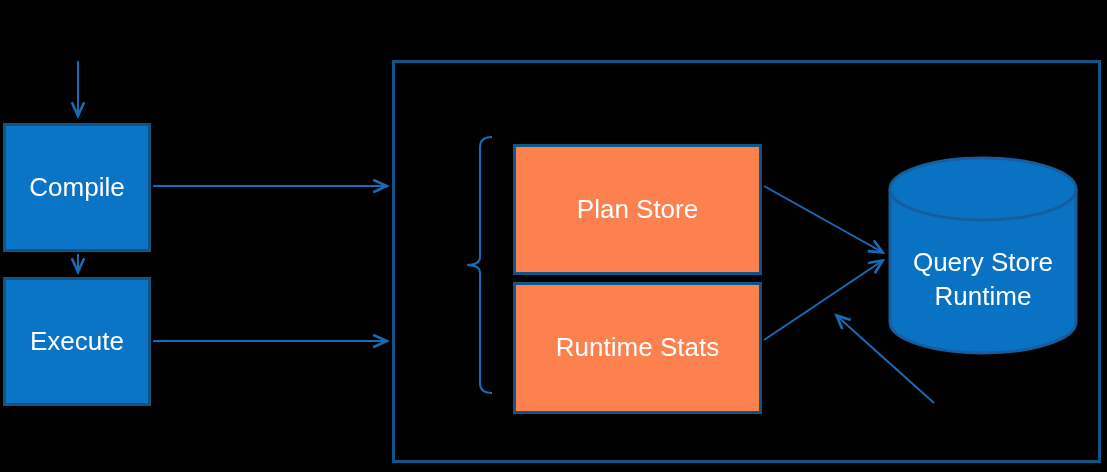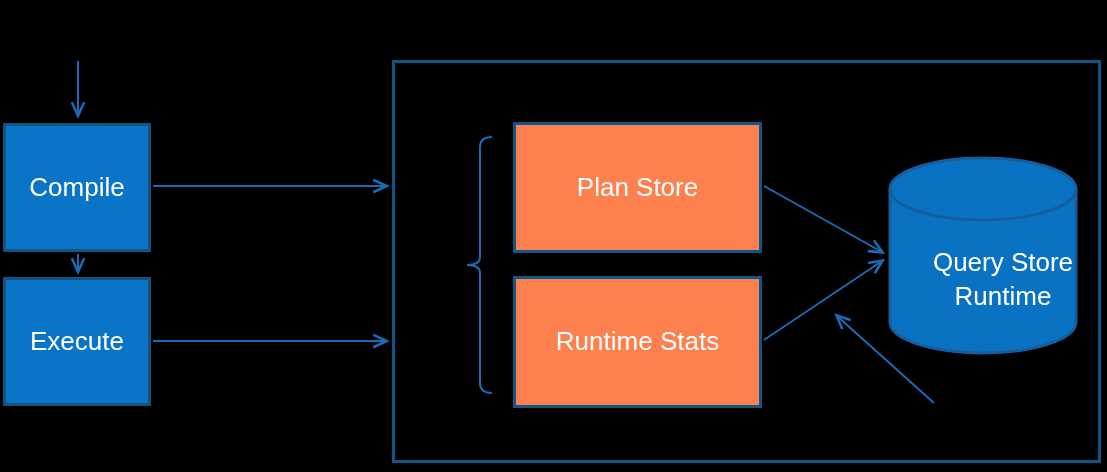--- a/index.html
+++ b/index.html
@@ -19,34 +19,35 @@
     text-align:center;
     line-height:1.3;
   }
   .blue-node{
     background:var(--blue-fill,#0A75C7);
     border:3px solid var(--blue-border,#14537F);
   }
   .orange-node{
     background:var(--orange-fill,#FC814F);
     border:3px solid var(--orange-border,#0F5688);
+    margin-top:22px;
   }
   #compile{left:3px;top:123px;width:148px;height:129px;}
   #execute{left:3px;top:277px;width:148px;height:129px;}
   .container-box{
     position:absolute;
     left:392px;top:60px;width:709px;height:403px;
     border:3px solid var(--container-border,#0F5688);
     box-sizing:border-box;
     background:transparent;
   }
   #plan-store{left:513px;top:122px;width:249px;height:131px;}
-  #runtime-stats{left:513px;top:276px;width:249px;height:132px;}
+  #runtime-stats{left:513px;top:260px;width:249px;height:132px;}
   #cylinder-label{
-    left:908px;top:232px;width:190px;height:95px;
+    left:888px;top:232px;width:190px;height:95px;
     flex-direction:column;
     font-size:26px;
   }
   svg.overlay{
     position:absolute;left:0;top:0;width:1107px;height:472px;
     pointer-events:none;
   }
   .arrow{
     stroke:var(--arrow,#1A6BB5);
     stroke-width:2;

